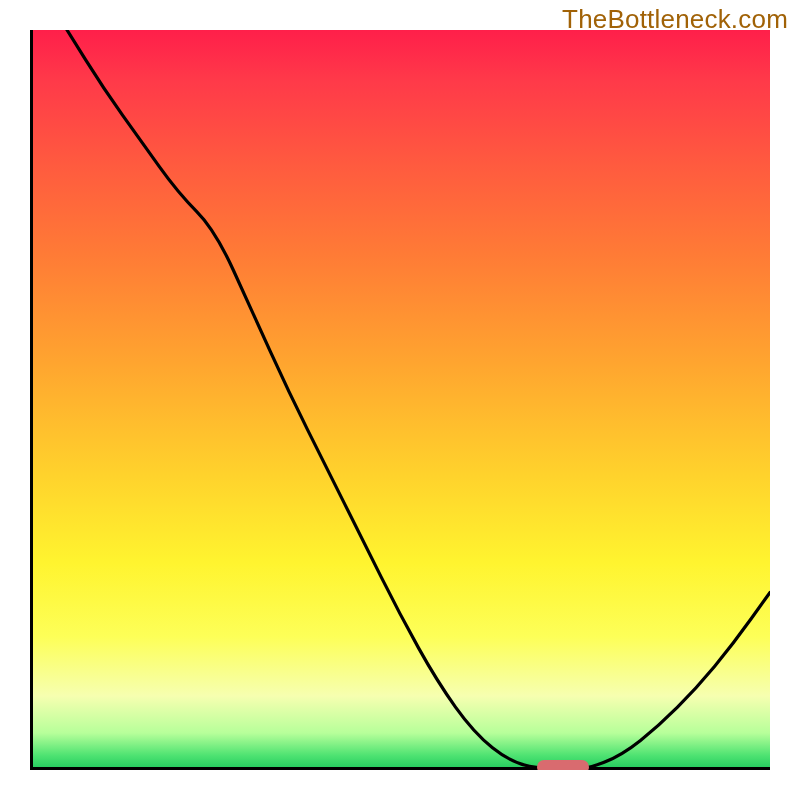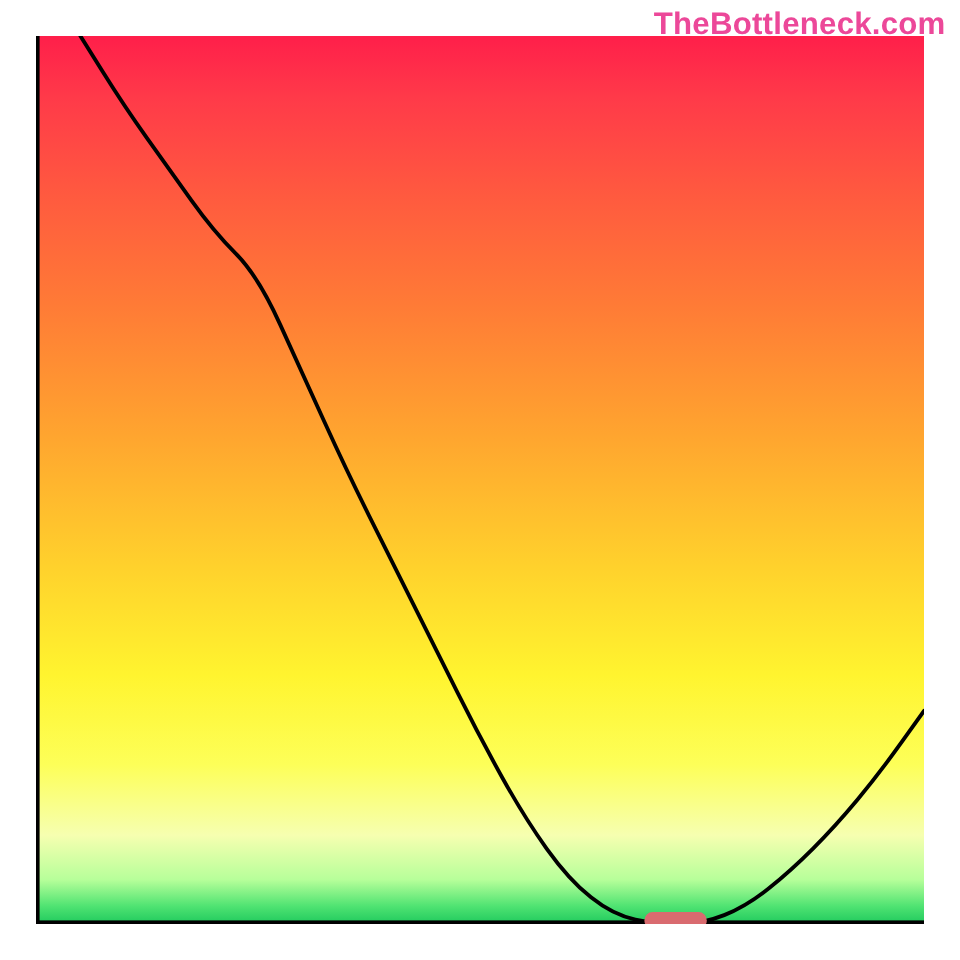--- a/index.html
+++ b/index.html
@@ -13,22 +13,22 @@
   .chart-wrap {
     position: relative;
     width: 800px;
     height: 800px;
   }
   .watermark {
     position: absolute;
     top: 4px;
     right: 12px;
     font-size: 26px;
-    font-weight: 700;
-    color: #ec4899;
+    font-weight: 400;
+    color: #a16207;
     z-index: 20;
     letter-spacing: 0.2px;
   }
   .plot-area {
     position: absolute;
     left: 30px;
     top: 30px;
     width: 740px;
     height: 740px;
     box-sizing: border-box;

